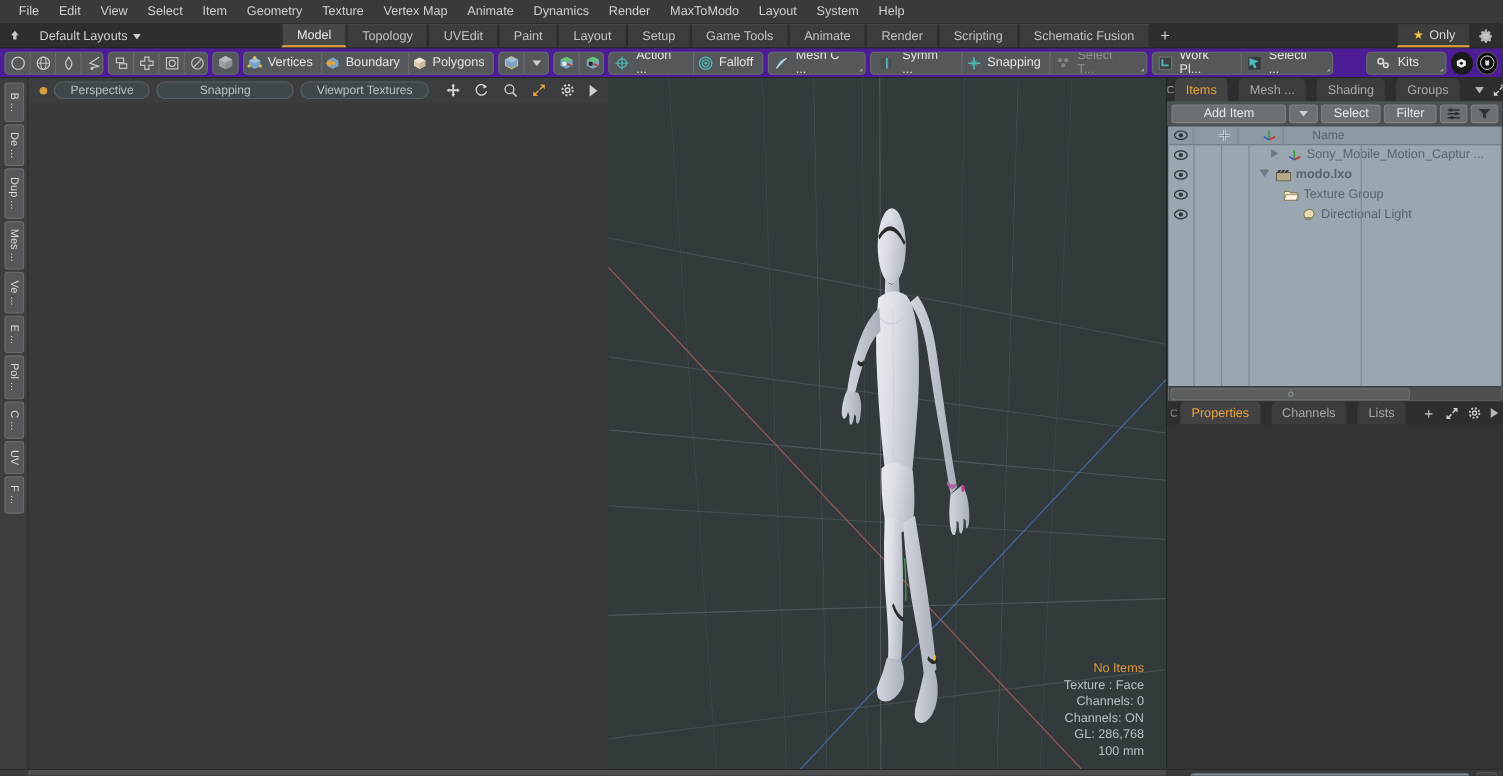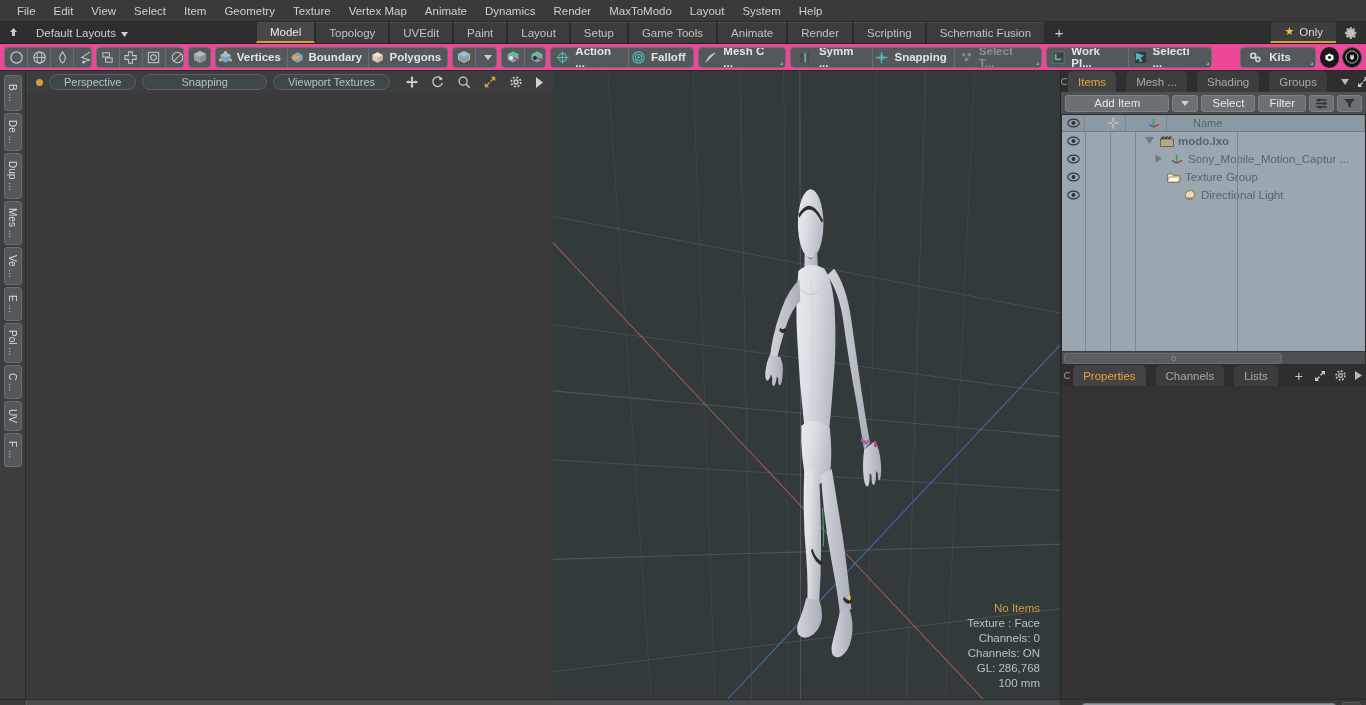--- a/index.html
+++ b/index.html
@@ -56,22 +56,22 @@
     border-bottom: 2px solid #d79b3c; border-left: 1px solid #2a2a2a;
   }
   .onlybtn .star { color: #e8c04a; font-size: 11px; }
   .gearbtn {
     width: 30px; display: flex; align-items: center; justify-content: center;
     background: #2e2e2e; color: #cdcdcd;
   }
 
   
   .toolbar {
-    height: 27px; background: #ec4899; display: flex; align-items: center;
-    padding: 0 4px; gap: 4px; border-bottom: 1px solid #2a2a2a; font-weight: bold;
+    height: 27px; background: #4c1d95; display: flex; align-items: center;
+    padding: 0 4px; gap: 4px; border-bottom: 1px solid #2a2a2a;
   }
   .tgroup {
     display: flex; align-items: center; height: 21px;
     background: #55585a; border: 1px solid #6a6d6f; border-radius: 4px;
     overflow: hidden;
   }
   .tgroup.plain { background: transparent; border: none; }
   .tbtn {
     display: flex; align-items: center; justify-content: center;
     height: 19px; min-width: 23px; padding: 0 3px;
@@ -758,45 +758,20 @@
               </svg>
           </div>
           <div class="ilcol c-name">Name</div>
         </div>
 
         <div class="ilbody" style="position:relative">
           <div class="vline" style="left:23px"></div>
           <div class="vline" style="left:48px"></div>
           <div class="vline" style="left:73px"></div>
           <div class="vline" style="left:175px"></div>
-
-          <div class="ilrow">
-            <div class="cell c-eye">
-              <svg width="13" height="10" viewBox="0 0 14 10">
-                  <ellipse cx="7" cy="5" rx="6.2" ry="4.2" fill="none" stroke="#2d3539" stroke-width="1.2"></ellipse>
-                  <circle cx="7" cy="5" r="2.1" fill="#2d3539"></circle>
-                </svg>
-            </div>
-            <div class="cell c-lock"></div>
-            <div class="cell c-axis"></div>
-            <div class="cell c-name" style="padding-left:10px">
-              <span style="display:inline-block;width:11px">
-                <svg width="9" height="9" viewBox="0 0 9 9">
-                    <path d="M0 1 L9 1 L4.5 8 Z" fill="#6e7b84"></path>
-                  </svg>
-              </span>
-              <span style="display:inline-flex">
-                <svg width="14" height="11" viewBox="0 0 14 11">
-                    <rect x="0.5" y="3" width="13" height="7.5" fill="#b8a88a" stroke="#4b463b" stroke-width="0.7"></rect>
-                    <path d="M0.5 3 L2.5 0.5 L5 0.5 L3 3 Z M4 3 L6 0.5 L8.5 0.5 L6.5 3 Z M7.5 3 L9.5 0.5 L12 0.5 L10 3 Z" fill="#3f3a33"></path>
-                  </svg>
-              </span>
-              <span style="font-weight:bold">modo.lxo</span>
-            </div>
-          </div>
 
           <div class="ilrow">
             <div class="cell c-eye">
               <svg width="13" height="10" viewBox="0 0 14 10">
                   <ellipse cx="7" cy="5" rx="6.2" ry="4.2" fill="none" stroke="#2d3539" stroke-width="1.2"></ellipse>
                   <circle cx="7" cy="5" r="2.1" fill="#2d3539"></circle>
                 </svg>
             </div>
             <div class="cell c-lock"></div>
             <div class="cell c-axis"></div>
@@ -819,20 +794,45 @@
 
           <div class="ilrow">
             <div class="cell c-eye">
               <svg width="13" height="10" viewBox="0 0 14 10">
                   <ellipse cx="7" cy="5" rx="6.2" ry="4.2" fill="none" stroke="#2d3539" stroke-width="1.2"></ellipse>
                   <circle cx="7" cy="5" r="2.1" fill="#2d3539"></circle>
                 </svg>
             </div>
             <div class="cell c-lock"></div>
             <div class="cell c-axis"></div>
+            <div class="cell c-name" style="padding-left:10px">
+              <span style="display:inline-block;width:11px">
+                <svg width="9" height="9" viewBox="0 0 9 9">
+                    <path d="M0 1 L9 1 L4.5 8 Z" fill="#6e7b84"></path>
+                  </svg>
+              </span>
+              <span style="display:inline-flex">
+                <svg width="14" height="11" viewBox="0 0 14 11">
+                    <rect x="0.5" y="3" width="13" height="7.5" fill="#b8a88a" stroke="#4b463b" stroke-width="0.7"></rect>
+                    <path d="M0.5 3 L2.5 0.5 L5 0.5 L3 3 Z M4 3 L6 0.5 L8.5 0.5 L6.5 3 Z M7.5 3 L9.5 0.5 L12 0.5 L10 3 Z" fill="#3f3a33"></path>
+                  </svg>
+              </span>
+              <span style="font-weight:bold">modo.lxo</span>
+            </div>
+          </div>
+
+          <div class="ilrow">
+            <div class="cell c-eye">
+              <svg width="13" height="10" viewBox="0 0 14 10">
+                  <ellipse cx="7" cy="5" rx="6.2" ry="4.2" fill="none" stroke="#2d3539" stroke-width="1.2"></ellipse>
+                  <circle cx="7" cy="5" r="2.1" fill="#2d3539"></circle>
+                </svg>
+            </div>
+            <div class="cell c-lock"></div>
+            <div class="cell c-axis"></div>
             <div class="cell c-name" style="padding-left:32px">
               <span style="display:inline-flex">
                 <svg width="14" height="11" viewBox="0 0 14 11">
                     <path d="M0.5 2 L5 2 L6.2 3.4 L13 3.4 L13 10 L0.5 10 Z" fill="#f2e5c2" stroke="#6b6045" stroke-width="0.7"></path>
                     <path d="M2 5 L13 5 L11.5 10 L0.5 10 Z" fill="#fff7e2" stroke="#6b6045" stroke-width="0.6"></path>
                   </svg>
               </span>
               <span>Texture Group</span>
             </div>
           </div>

